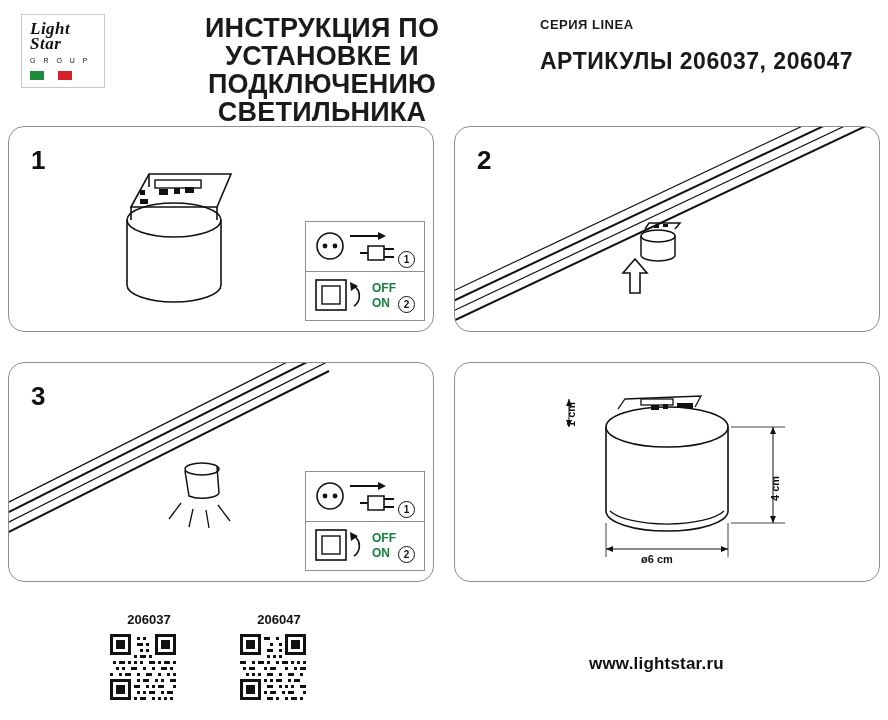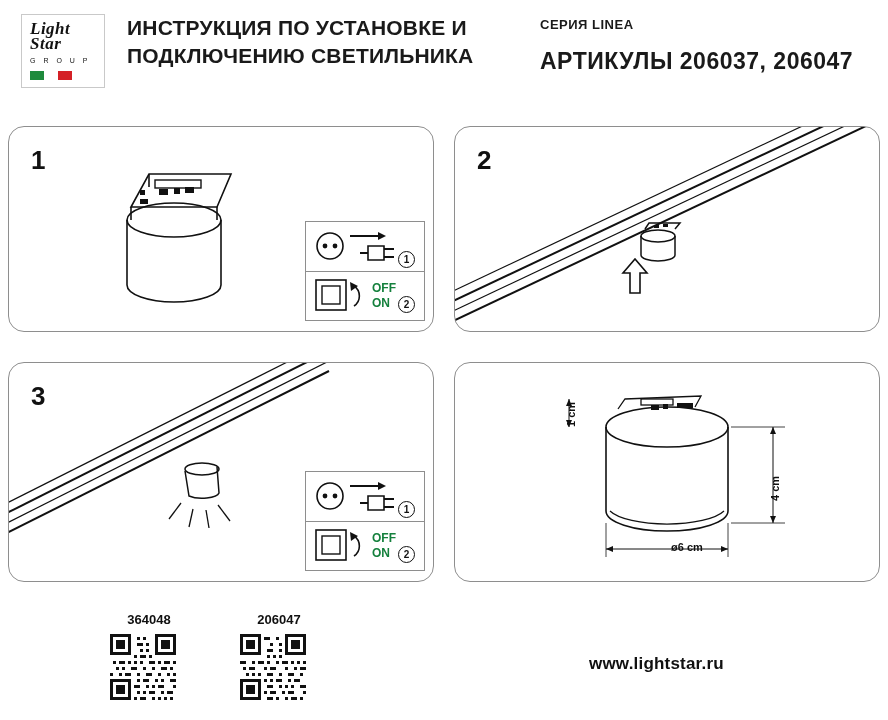--- a/index.html
+++ b/index.html
@@ -36,22 +36,23 @@
     position:absolute; left:8px; bottom:7px; width:42px; height:9px;
     display:flex;
   }
   .logo-flag span { flex:1 1 auto; height:100%; }
   .flag-g { background:#1e8a3c; }
   .flag-w { background:#ffffff; }
   .flag-r { background:#d42026; }
 
   .title {
     position:absolute; left:120px; top:14px; width:390px;
-    font-size:21px; font-weight:700; line-height:28px;
+    font-size:27px; font-weight:700; line-height:28px;
     letter-spacing:0.2px;
+    text-align:center;
   }
   .series {
     position:absolute; left:533px; top:17px;
     font-size:13px; font-weight:700; letter-spacing:0.5px;
   }
   .articles {
     position:absolute; left:533px; top:48px;
     font-size:23px; font-weight:700; letter-spacing:0.5px;
   }
 
@@ -314,25 +315,25 @@
       <line x1="151" y1="186" x2="273" y2="186"></line>
       <polygon points="151,186 158,183 158,189" fill="#111" stroke="none"></polygon>
       <polygon points="273,186 266,183 266,189" fill="#111" stroke="none"></polygon>
       <line x1="151" y1="160" x2="151" y2="194" stroke-width="0.8"></line>
       <line x1="273" y1="160" x2="273" y2="194" stroke-width="0.8"></line>
     </g>
   </svg>
 
   <div class="dim vert" style="left:110px; top:64px;">1 cm</div>
   <div class="dim vert" style="left:314px; top:138px;">4 cm</div>
-  <div class="dim" style="left:186px; top:178px;margin-left:30px;">ø6 cm</div>
+  <div class="dim" style="left:186px; top:190px;">ø6 cm</div>
 </div>
 
 <div class="qr-block" style="left:110px; top:612px; width:78px; height:92px;">
-  <div class="qr-label">364048</div>
+  <div class="qr-label">206037</div>
   <svg class="qr-img" viewBox="0 0 22 22" shape-rendering="crispEdges">
     <rect width="22" height="22" fill="#fff"></rect>
     <g fill="#111">
       <rect x="0" y="0" width="7" height="1"></rect>
         <rect x="0" y="0" width="1" height="7"></rect>
       <rect x="6" y="0" width="1" height="7"></rect>
         <rect x="0" y="6" width="7" height="1"></rect>
       <rect x="2" y="2" width="3" height="3"></rect>
       <rect x="15" y="0" width="7" height="1"></rect>
         <rect x="15" y="0" width="1" height="7"></rect>

